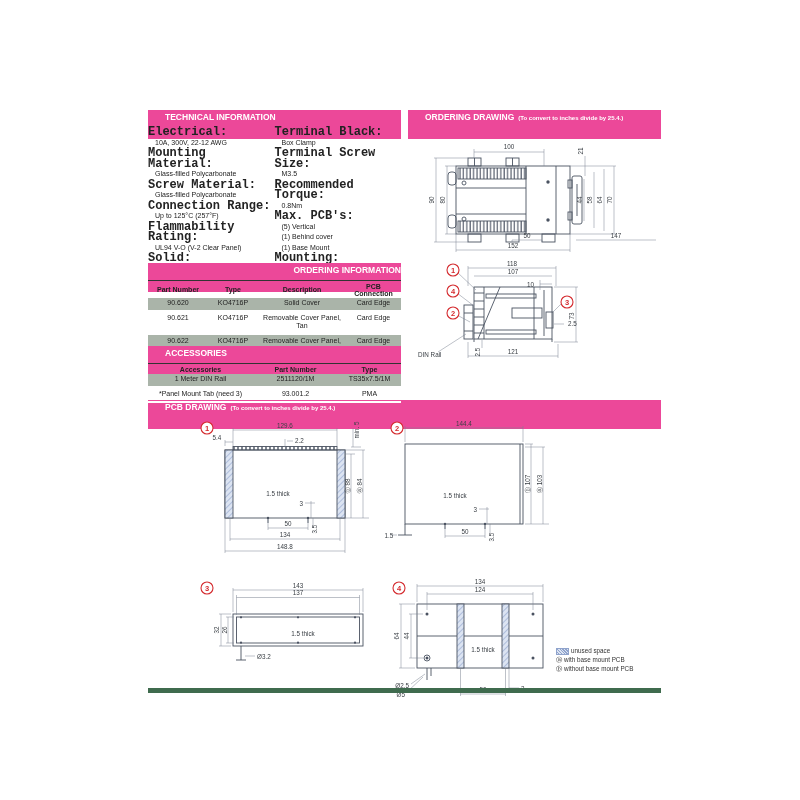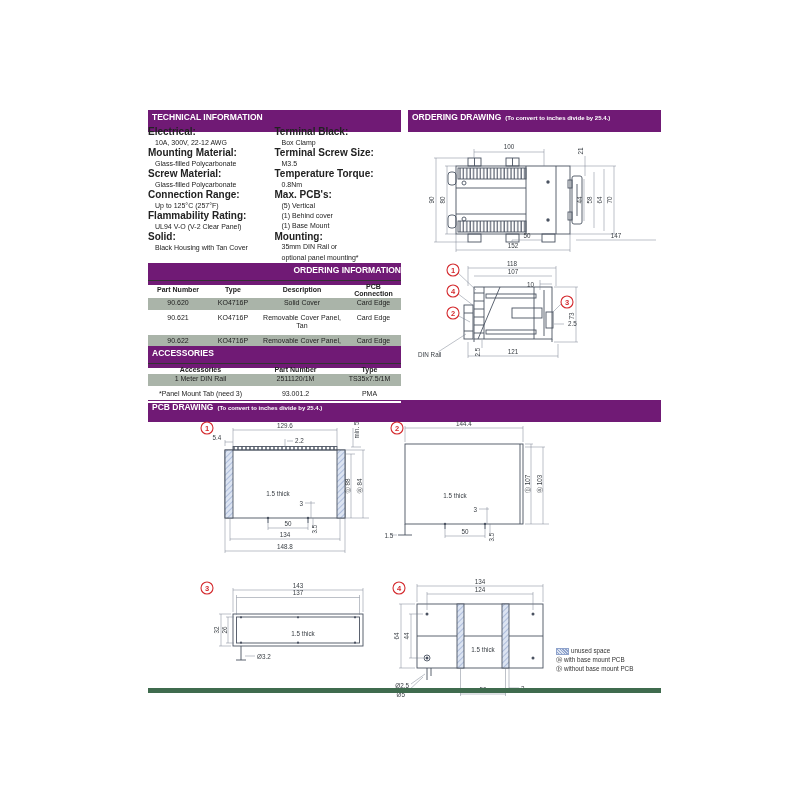--- a/index.html
+++ b/index.html
@@ -1,26 +1,26 @@
 <!DOCTYPE html>
 <html><head>
 <meta charset="utf-8">
 <style>
   html,body{margin:0;padding:0;}
   body{width:800px;height:800px;background:#fff;position:relative;
        font-family:"Liberation Sans",sans-serif;color:#222;}
   .abs{position:absolute;}
-  .bar{position:absolute;background:#701a75;color:#fff;font-weight:bold;
-       font-size:8.5px;line-height:15px;height:22px;padding-left:4px;
+  .bar{position:absolute;background:#ec4899;color:#fff;font-weight:bold;
+       font-size:8.5px;line-height:15px;height:29px;padding-left:17px;
        box-sizing:border-box;white-space:nowrap;}
   .bar .sub{font-size:6px;margin-left:4px;font-weight:bold;}
   
   .ti{position:absolute;left:148px;top:127px;width:253px;display:flex;font-size:7px;}
   .ti .col{width:50%;box-sizing:border-box;padding-right:2px;}
-  .ti .lbl{font-weight:bold;font-size:10px;line-height:10.6px;}
+  .ti .lbl{font-weight:bold;font-size:12px;line-height:10.6px;font-family:Liberation Mono, monospace;}
   .ti .val{padding-left:7px;line-height:10.4px;}
   
   table{border-collapse:collapse;table-layout:fixed;font-size:7px;width:253px;}
   thead tr{border-top:1.2px solid #333;}
   th{font-weight:bold;font-size:7px;padding:1.5px 0 1px;text-align:center;}
   td{text-align:center;vertical-align:top;padding:1.5px 1px 2.5px;line-height:8.5px;}
   tr.shade{background:#aab4a9;}
   tbody tr{border-bottom:2px solid #fff;}
   
   svg{overflow:visible;}
@@ -61,21 +61,21 @@
     <div class="lbl">Flammability Rating:</div>
     <div class="val">UL94 V-O (V-2 Clear Panel)</div>
     <div class="lbl">Solid:</div>
     <div class="val">Black Housing with Tan Cover</div>
   </div>
   <div class="col">
     <div class="lbl">Terminal Black:</div>
     <div class="val">Box Clamp</div>
     <div class="lbl">Terminal Screw Size:</div>
     <div class="val">M3.5</div>
-    <div class="lbl">Temperature Torque:</div>
+    <div class="lbl">Recommended Torque:</div>
     <div class="val">0.8Nm</div>
     <div class="lbl">Max. PCB's:</div>
     <div class="val">(5) Vertical</div>
     <div class="val">(1) Behind cover</div>
     <div class="val">(1) Base Mount</div>
     <div class="lbl">Mounting:</div>
     <div class="val">35mm DIN Rail or</div>
     <div class="val">optional panel mounting*</div>
   </div>
 </div>

